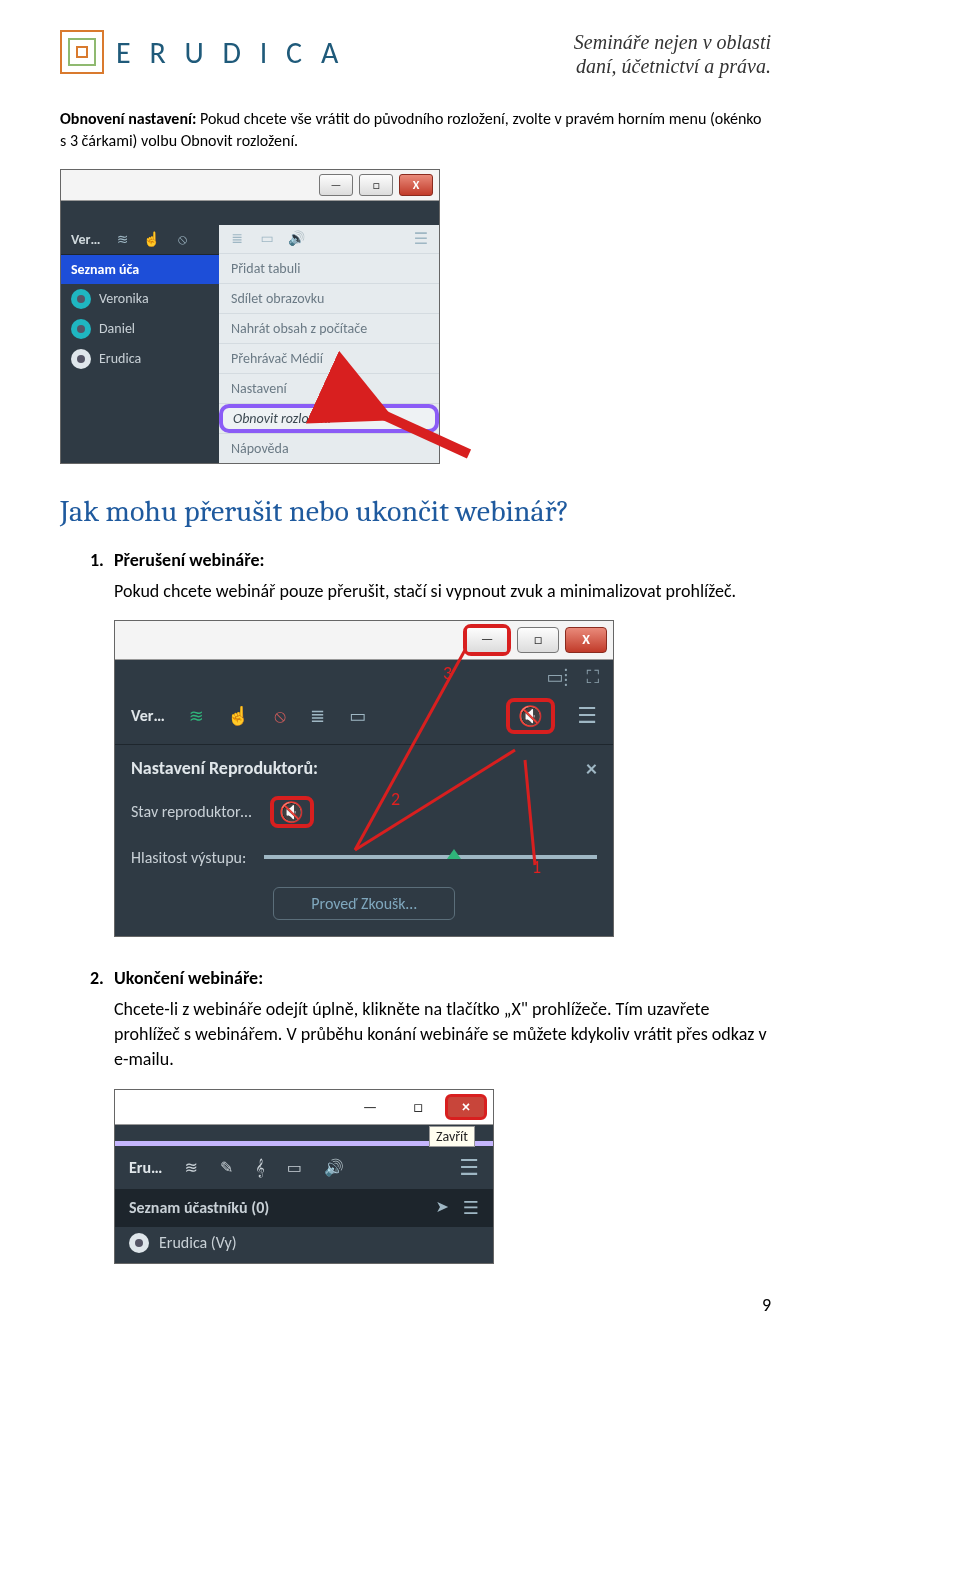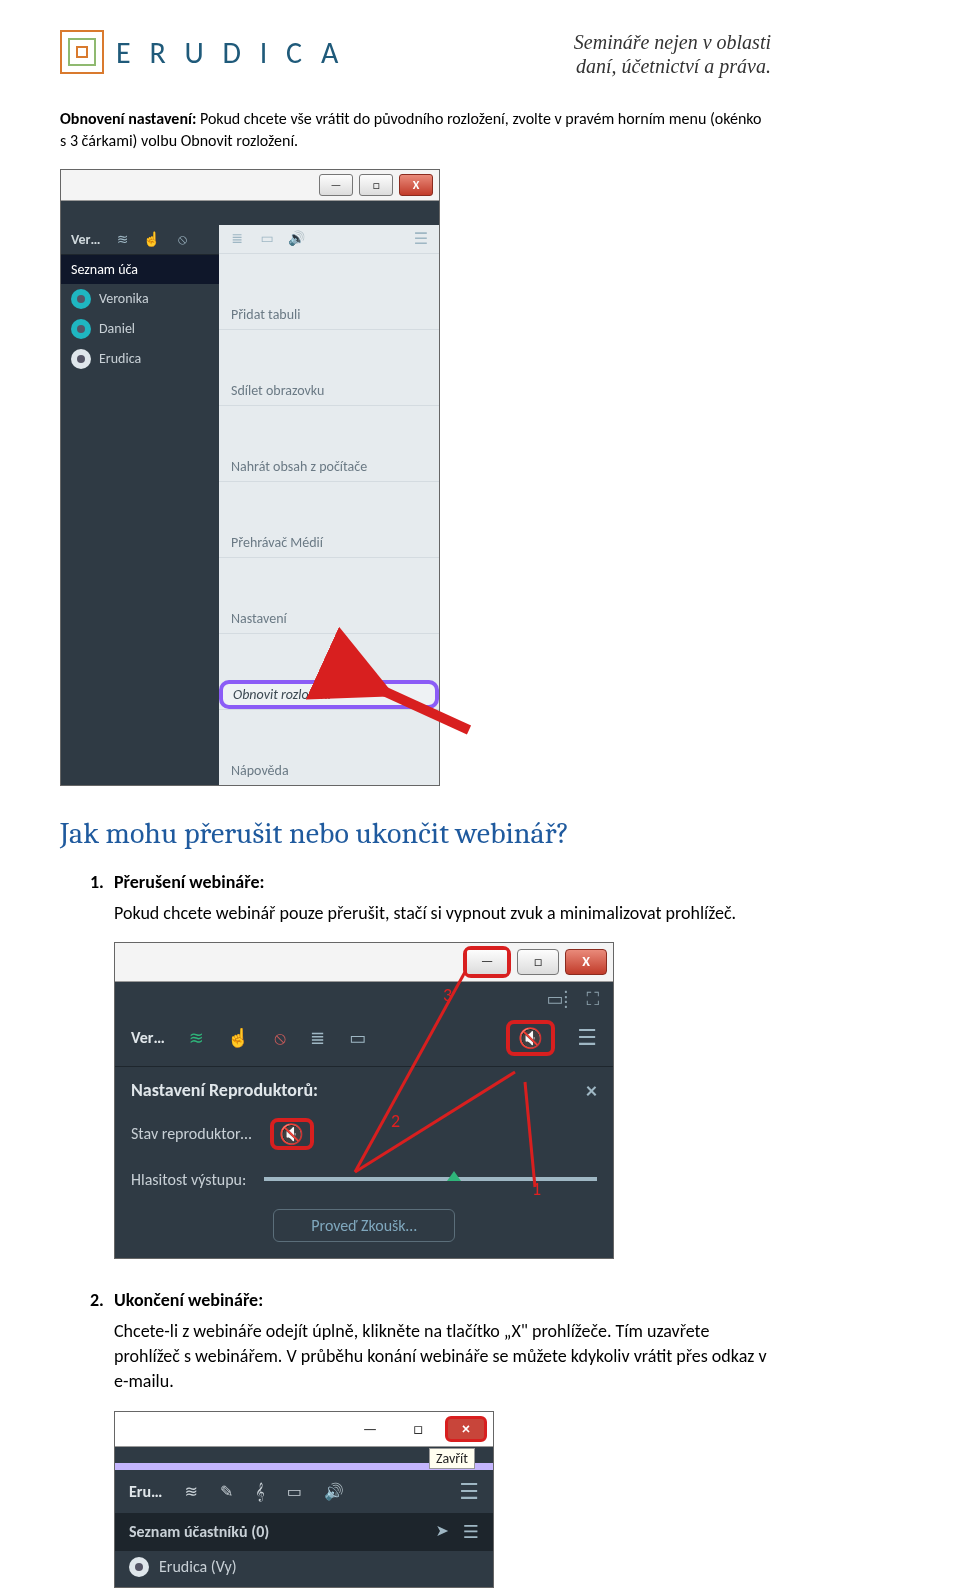--- a/index.html
+++ b/index.html
@@ -153,23 +153,23 @@
     width: 16px; height: 16px;
     border-radius: 2px;
     display: inline-flex;
     align-items: center;
     justify-content: center;
     color: #9fb7c4;
     font-size: 14px;
   }
   .t-ver { color:#cfd8dc; font-weight:bold; }
   .p-header {
-    background: #0f172a;
+    background: #1d4ed8;
     padding: 6px 10px;
-    font-weight: normal;
+    font-weight: bold;
     color: #fff;
     font-size: 14px;
   }
   .p-row {
     display: flex;
     align-items: center;
     gap: 8px;
     padding: 5px 10px;
     font-size: 14px;
   }
@@ -193,21 +193,20 @@
   .dd-panel {
     background: #e6ebee;
     color: #6b7a85;
     font-size: 14px;
     flex: 1;
     box-sizing: border-box;
   }
   .dd-item {
     padding: 6px 12px;
     border-bottom: 1px solid #d4dbe0;
-    margin-top: 46px;
   }
   .dd-callout {
     border: 4px solid #8b5cf6;
     border-radius: 10px;
     padding: 2px 10px;
     color: #3c4952;
     font-weight: 500;
     background: #eef2f4;
     position: relative;
     font-style: italic;
@@ -319,21 +318,21 @@
     background:#2f3a44;
     color:#c8d0d6;
     padding-bottom:4px;
   }
   .toolbar3 {
     display:flex;
     align-items:center;
     gap:22px;
     padding:8px 14px;
     font-size:16px;
-    border-top:7px solid #c4b5fd;
+    border-top:5px solid #c4b5fd;
   }
   .toolbar3 .ham { margin-left:auto; }
   .panel-dark {
     background:#1d252c;
     padding:8px 14px;
     display:flex;
     justify-content:space-between;
     align-items:center;
     font-size:16px;
     font-weight:bold;

